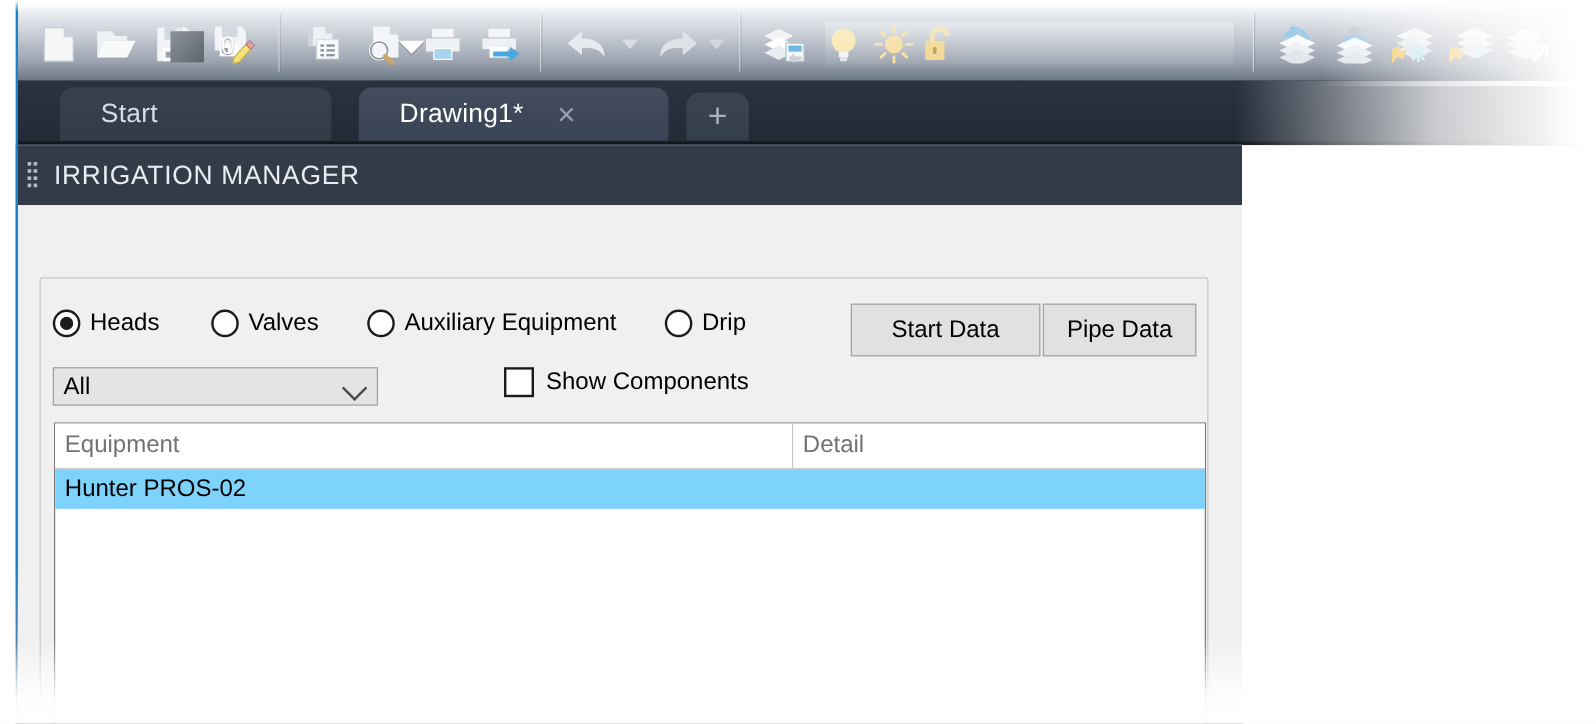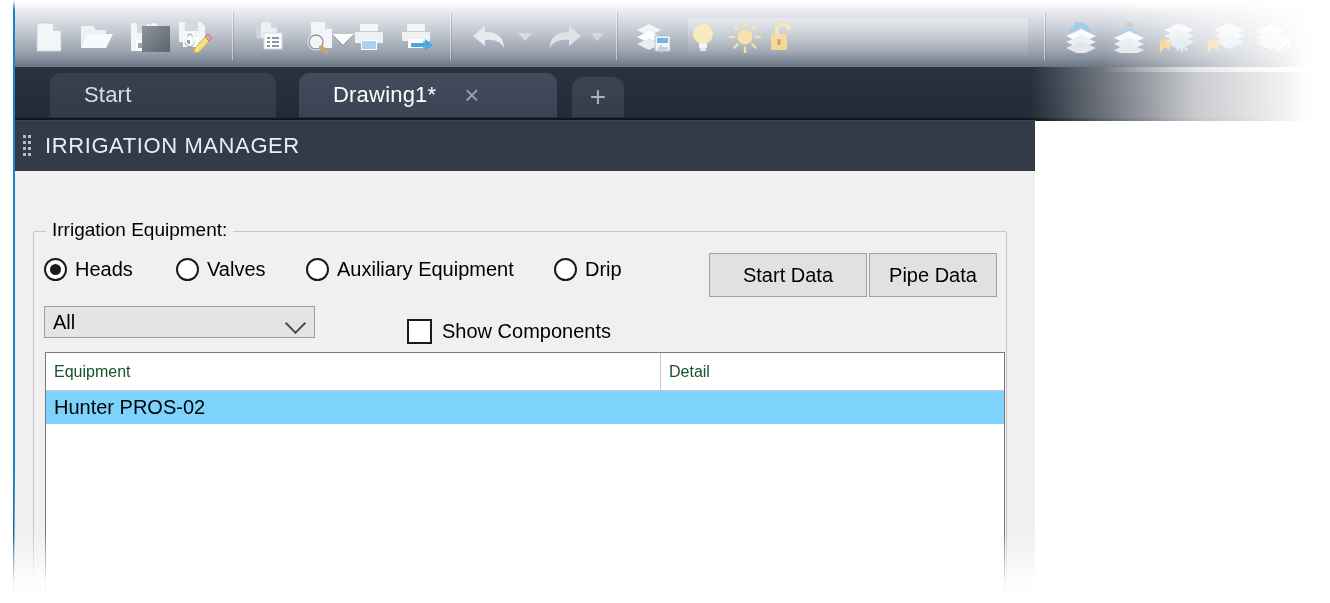--- a/index.html
+++ b/index.html
@@ -114,31 +114,31 @@
 
   .select{
     position:absolute;left:10px;top:74px;width:271px;height:32px;
     background:#e4e4e4;border:1px solid #9e9e9e;box-sizing:border-box;
     display:flex;align-items:center;
   }
   .select .val{margin-left:8px;font-size:20px;color:#000;}
   .select .chev{position:absolute;right:11px;top:9px;width:13px;height:13px;
     border-right:2px solid #4a4a4a;border-bottom:2px solid #4a4a4a;transform:rotate(45deg);}
 
-  .checkrow{position:absolute;left:373px;top:74px;display:flex;align-items:center;margin-top:13px;}
+  .checkrow{position:absolute;left:386px;top:74px;display:flex;align-items:center;}
   .cbox{width:25px;height:25px;background:#fff;border:2px solid #1b1b1b;box-sizing:border-box;flex:0 0 auto;}
   .clabel{margin-left:10px;font-size:20px;color:#000;white-space:nowrap;}
 
   
   .table{
     position:absolute;left:11px;top:120px;width:960px;height:360px;
     background:#ffffff;border:1px solid #7a7a7a;box-sizing:border-box;
   }
   .thead{display:flex;height:37px;background:#fff;border-bottom:1px solid #c8c8c8;}
-  .th{font-size:16px;color:#14532d;display:flex;align-items:center;box-sizing:border-box;}
+  .th{font-size:20px;color:#737373;display:flex;align-items:center;box-sizing:border-box;}
   .th.c0{width:615px;padding-left:8px;border-right:1px solid #c8c8c8;}
   .th.c1{flex:1;padding-left:8px;}
   .trow{display:flex;height:33px;background:#7dd3fc;align-items:center;}
   .td{font-size:20px;color:#000;box-sizing:border-box;}
   .td.c0{width:615px;padding-left:8px;}
   .td.c1{flex:1;padding-left:8px;}
 
   
   .canvas-right{position:absolute;left:1035px;top:121px;width:295px;height:482px;background:#fff;}
 
@@ -409,21 +409,20 @@
           <i></i>
           <i></i>
           <i></i>
       </div>
       <div class="palette-title">IRRIGATION MANAGER</div>
     </div>
 
     <div class="palette-body">
 
       <div class="groupbox">
-        <div class="gb-legend">Irrigation Equipment:</div>
 
         <div class="radio-row">
           <label class="radio" style="left:0px">
             <span class="rdot on"></span>
             <span class="rlabel">Heads</span>
           </label>
           <label class="radio" style="left:132px">
             <span class="rdot"></span>
             <span class="rlabel">Valves</span>
           </label>

